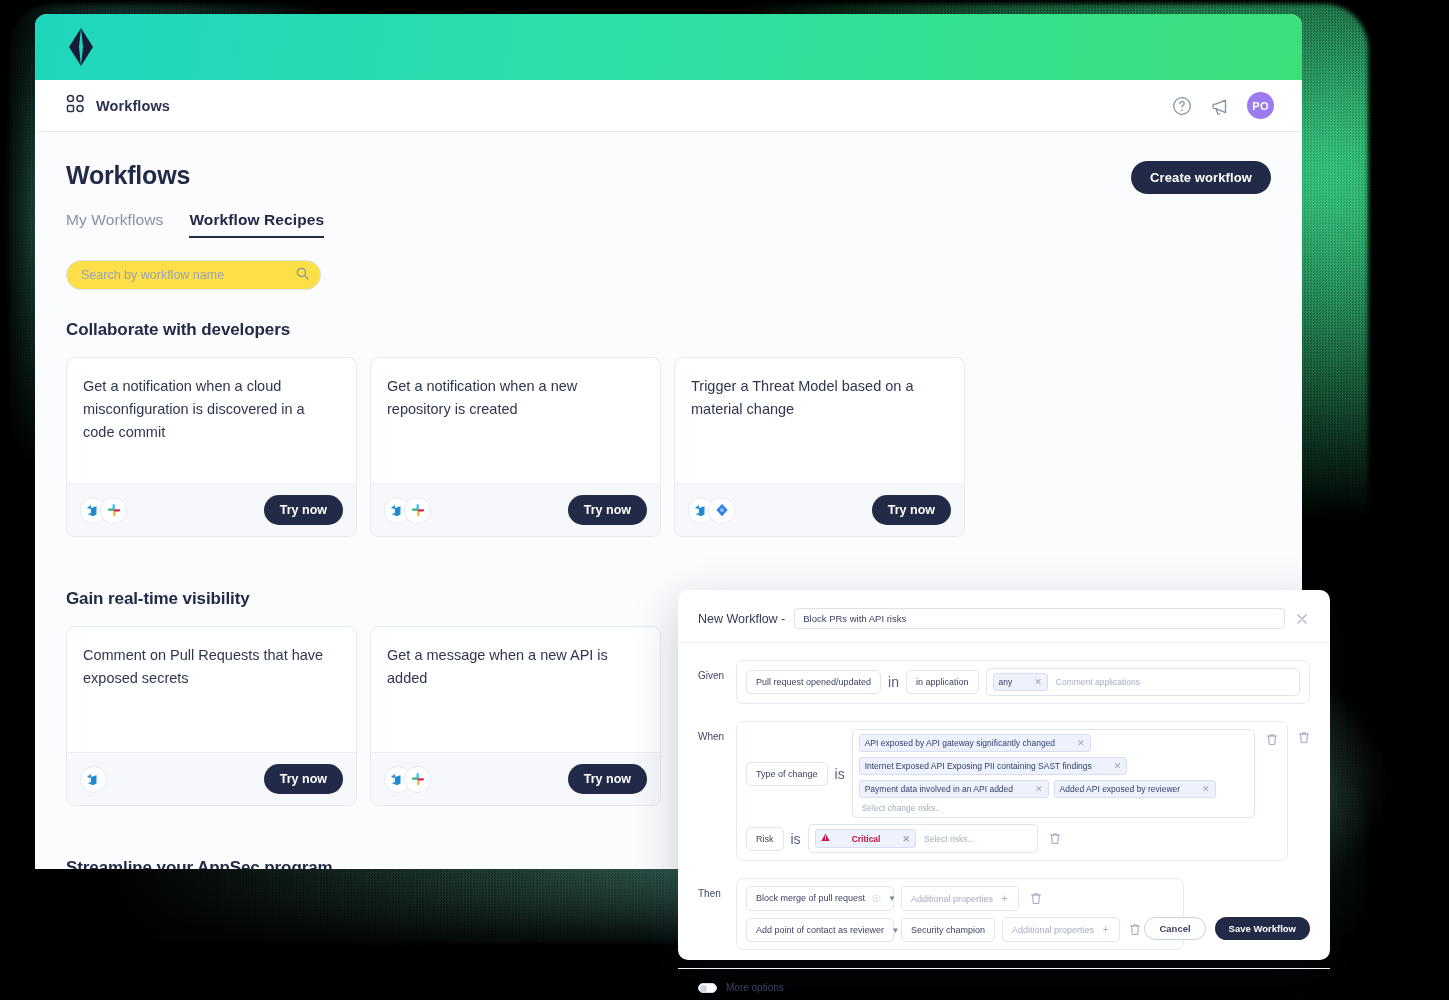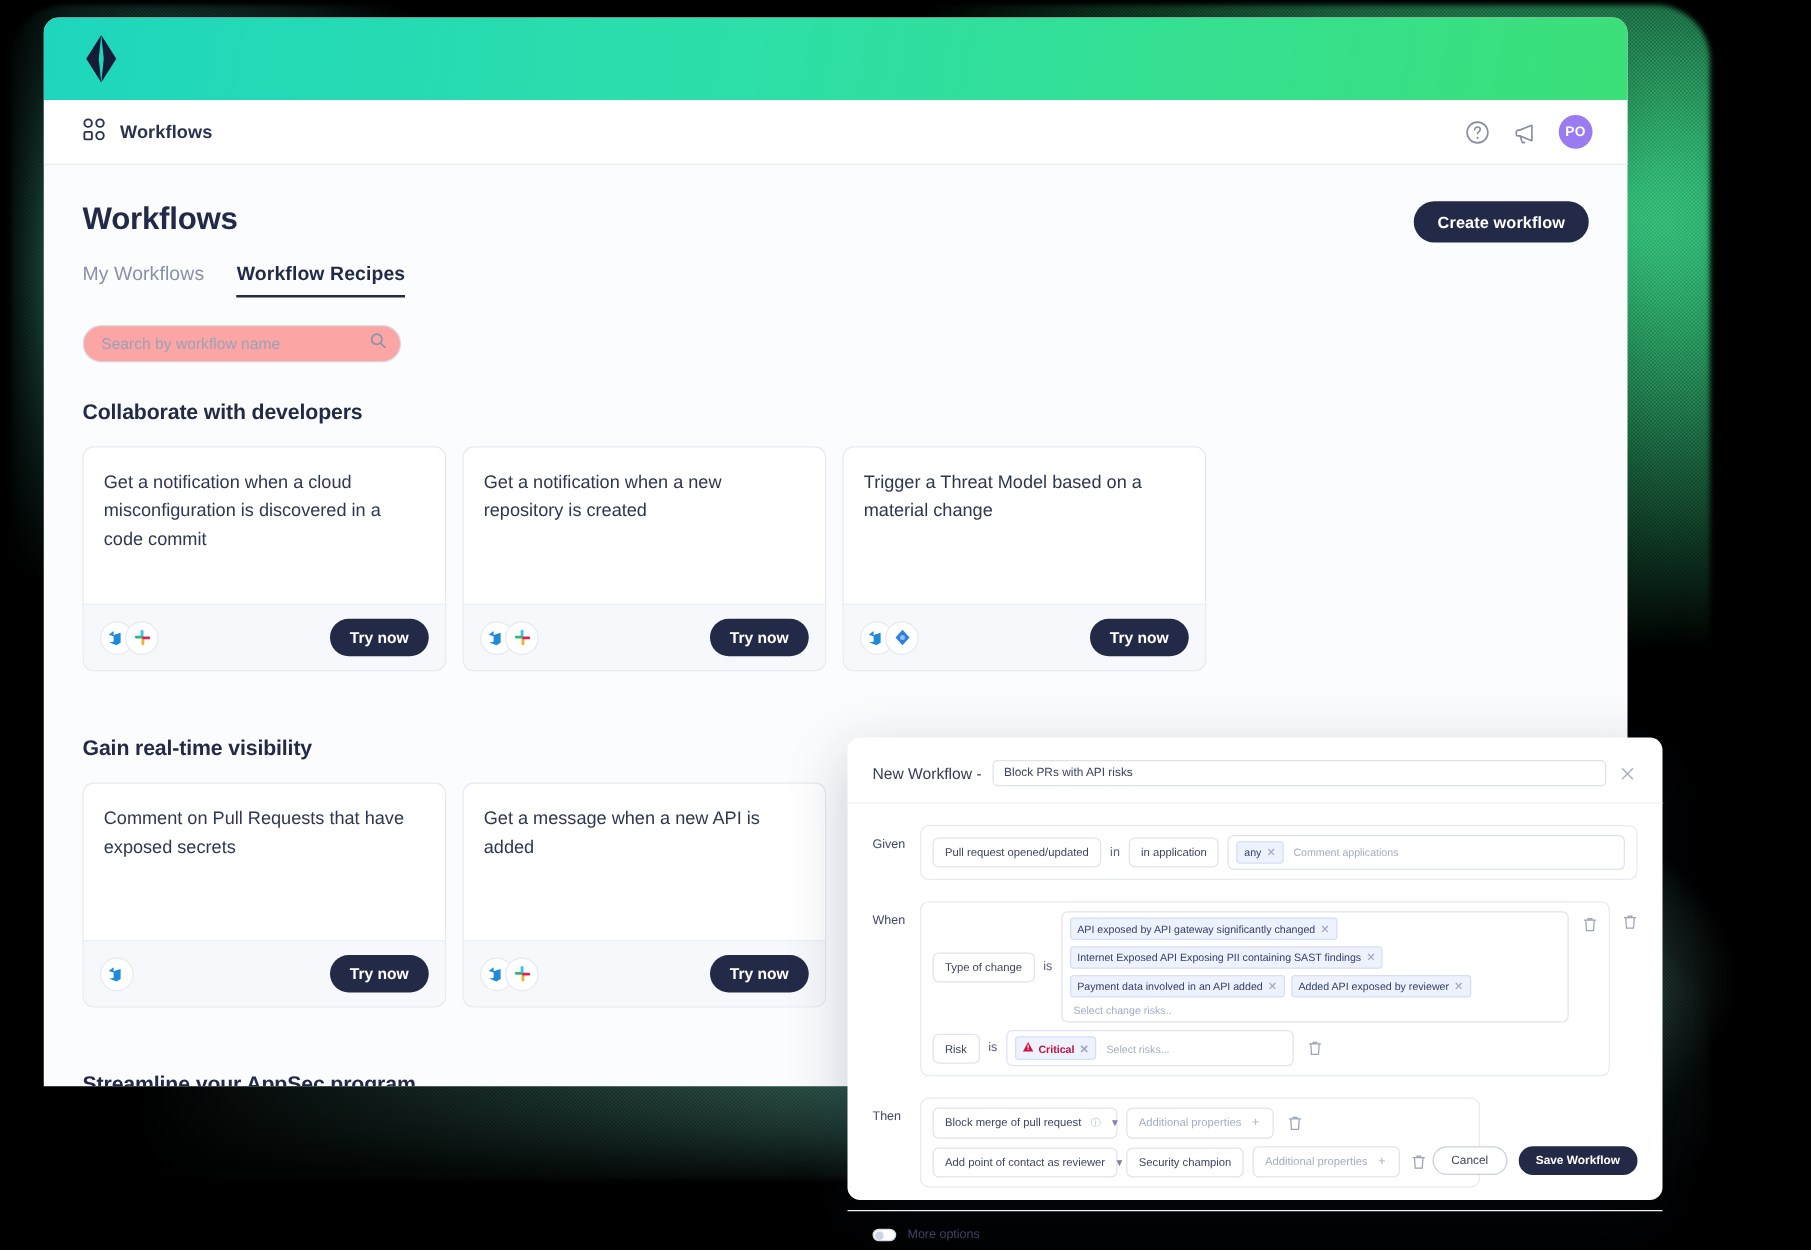--- a/index.html
+++ b/index.html
@@ -155,21 +155,21 @@
     font-weight: 700;
     border-bottom: 2px solid #232a47;
   }
 
   .search-wrap {
     margin-top: 22px;
     width: 255px;
     height: 30px;
     border: 1px solid #d9dfe9;
     border-radius: 16px;
-    background: #fca5a5;
+    background: #fde047;
     display: flex;
     align-items: center;
     padding: 0 11px 0 14px;
     gap: 28px;
   }
   .search-wrap input {
     border: none; outline: none; flex: 1;
     font-size: 12.5px; color: #3a4160;
     font-family: inherit; background: transparent;
   }
@@ -292,21 +292,21 @@
     border: 1px solid #dfe4ee;
     border-radius: 5px;
     background: #fff;
     font-size: 9px;
     color: #3d4463;
     padding: 6px 9px;
     white-space: nowrap;
     cursor: pointer;
     font-family: inherit;
   }
-  .kw-small { font-size: 10px; color: #5a6183; }
+  .kw-small { font-size: 14px; color: #5a6183; }
 
   .multi {
     flex: 1;
     border: 1px solid #dfe4ee;
     border-radius: 5px;
     background: #fff;
     padding: 4px 6px;
     display: flex;
     flex-wrap: wrap;
     gap: 5px 5px;
@@ -315,21 +315,21 @@
   }
   .chip {
     background: #eef2fd;
     border: 1px solid #d6def6;
     border-radius: 3px;
     font-size: 8.5px;
     color: #33406b;
     padding: 3px 5px;
     display: inline-flex;
     align-items: center;
-    gap: 4px;
+    gap: 22px;
     white-space: nowrap;
   }
   .chip .x { color: #9aa3c0; font-size: 9px; cursor: pointer; }
   .chip.crit { color: #c1123f; font-weight: 600; }
   .ph { font-size: 8.5px; color: #a5adc2; padding-left: 3px; }
 
   .trash { width: 12px; height: 13px; cursor: pointer; flex: none; }
   .plus-round {
     width: 13px; height: 13px; border-radius: 50%;
     background: #232a47; color: #fff;
@@ -361,21 +361,21 @@
 
   .modal-actions {
     position: absolute;
     right: 20px; bottom: 20px;
     display: flex; gap: 9px; align-items: center;
   }
   .btn-cancel {
     background: #fff; border: 1px solid #c9d0de;
     border-radius: 12px; padding: 5px 14px;
     font-size: 9.5px; color: #3d4463;
-    font-family: inherit; cursor: pointer;
+    font-family: inherit; cursor: pointer; font-weight: bold;
   }
   .btn-save {
     background: #232a47; border: none; color: #fff;
     border-radius: 12px; padding: 6px 14px;
     font-size: 9.5px; font-weight: 600;
     font-family: Liberation Sans, sans-serif; cursor: pointer;
   }
 </style>
 </head>
 <body>

